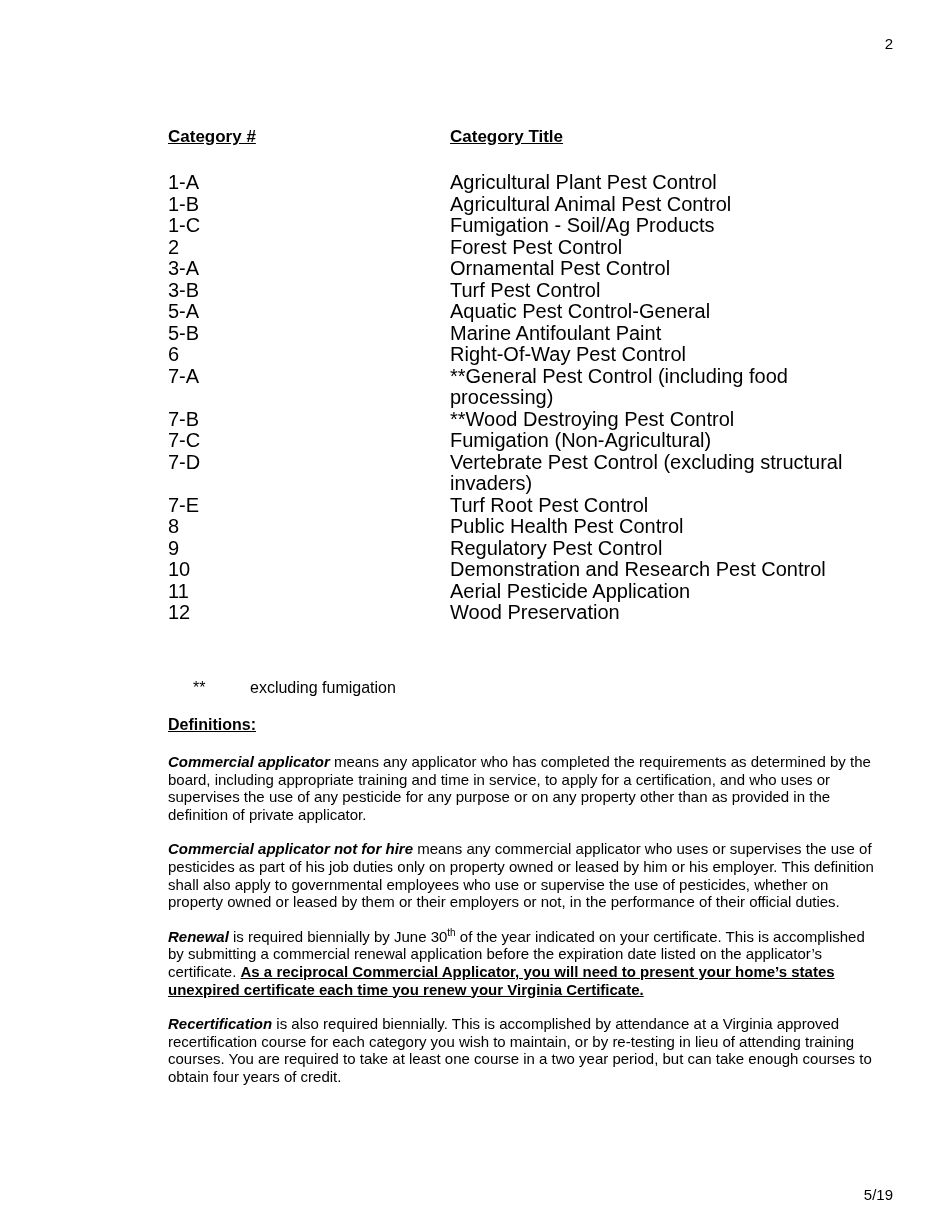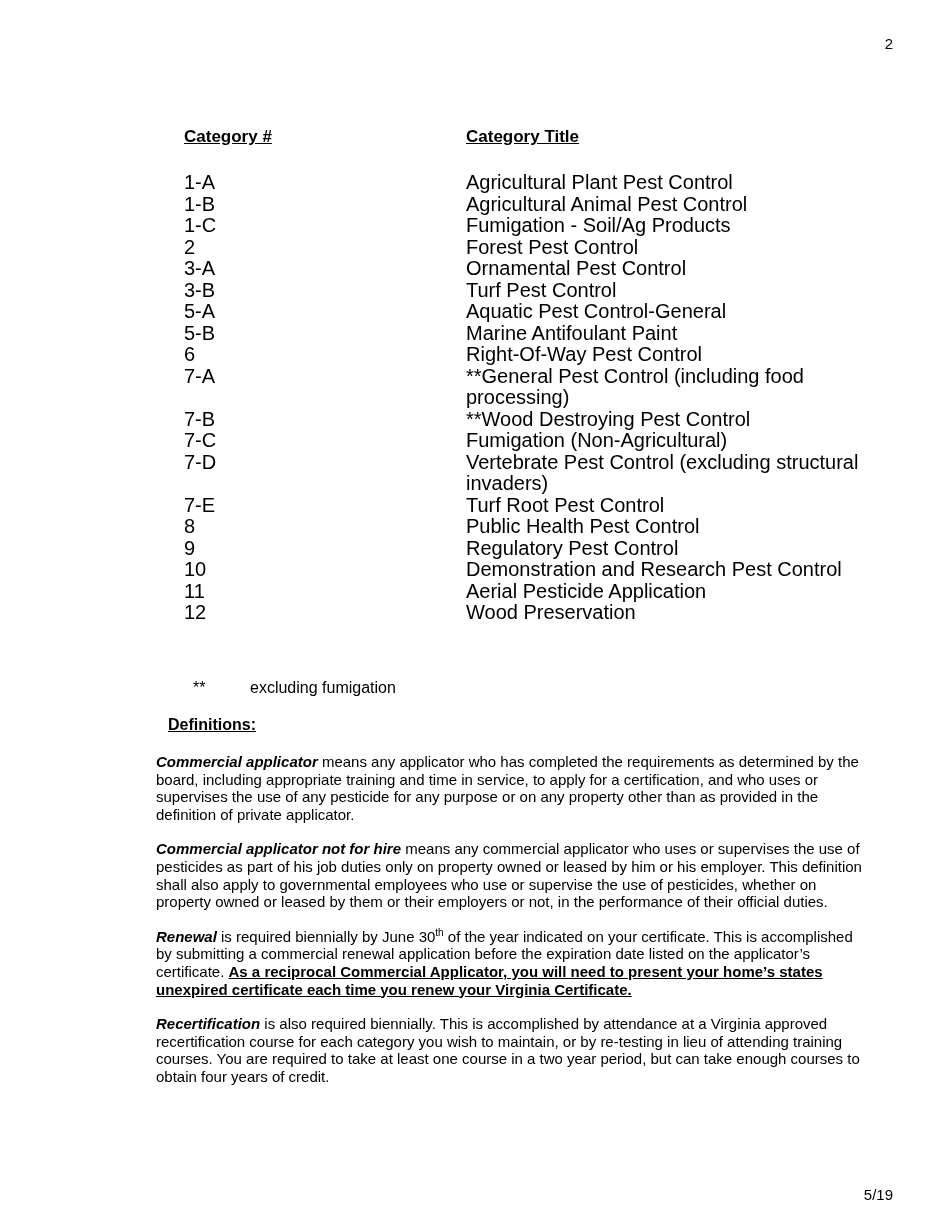--- a/index.html
+++ b/index.html
@@ -32,21 +32,20 @@
     font-size: 23px;
     font-weight: bold;
     letter-spacing: 0.2px;
   }
 
   .category-table {
     position: absolute;
     top: 127px;
     left: 168px;
     width: 714px;
-    margin-left: 16px;
   }
 
   .table-header { margin-bottom: 25px; }
 
   .header-cell {
     font-size: 17px;
     font-weight: bold;
     text-decoration: underline;
   }
 
@@ -82,21 +81,21 @@
     top: 716px;
     left: 168px;
     font-size: 16px;
     font-weight: bold;
     text-decoration: underline;
   }
 
   .paragraphs {
     position: absolute;
     top: 753px;
-    left: 156px;
+    left: 168px;
     width: 714px;
     font-size: 15px;
     line-height: 17.6px;
   }
 
   .paragraph { margin: 0 0 17px 0; }
 
   .seg-bold-italic { font-weight: bold; font-style: italic; }
   .seg-normal { font-weight: normal; }
   .seg-bold-underline { font-weight: bold; text-decoration: underline; }

